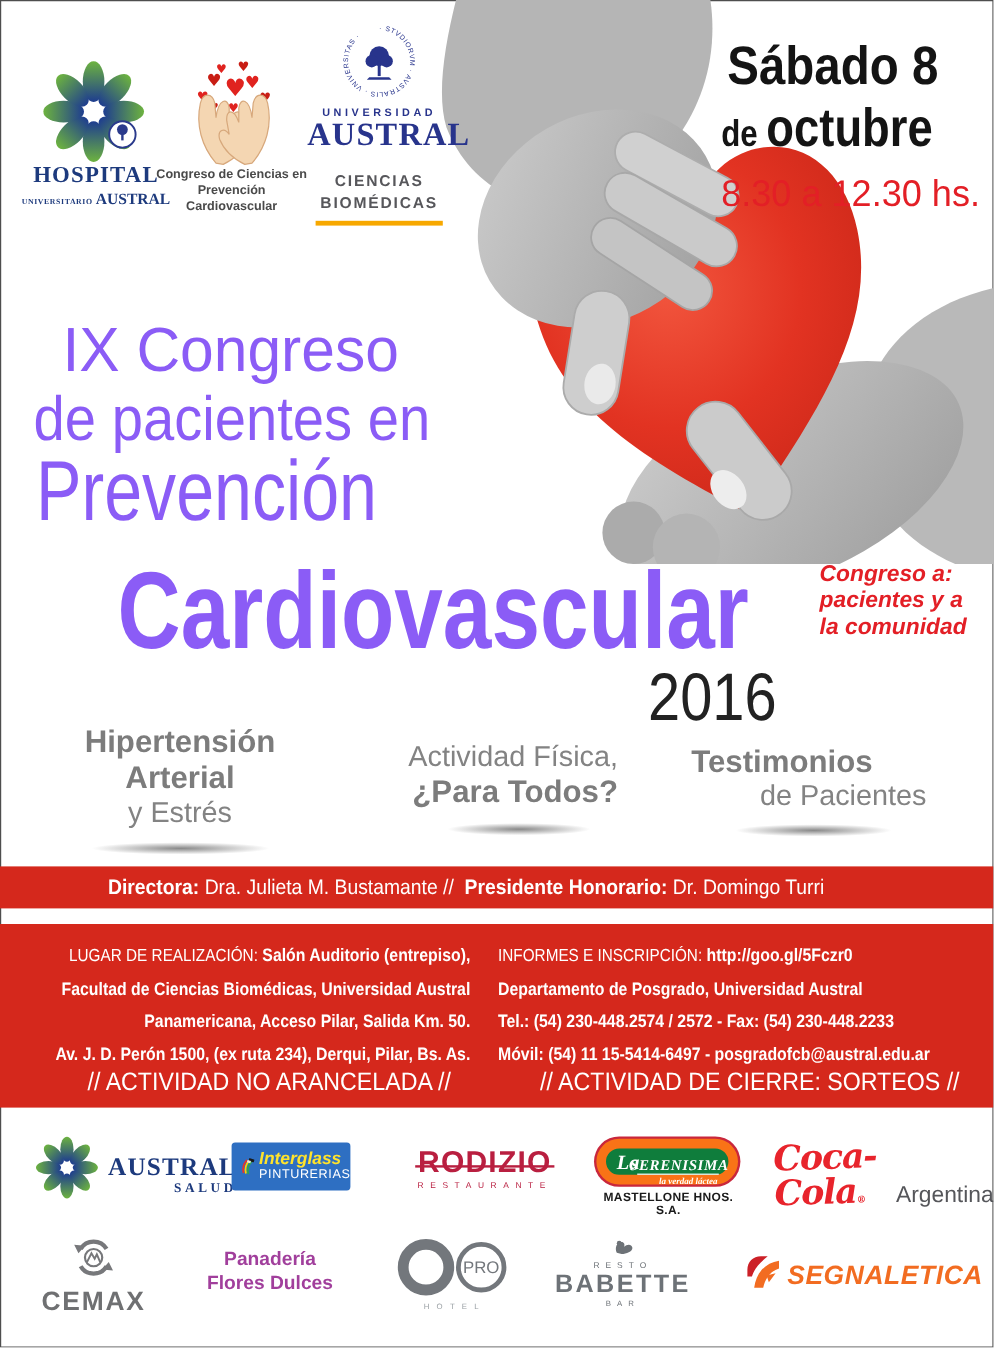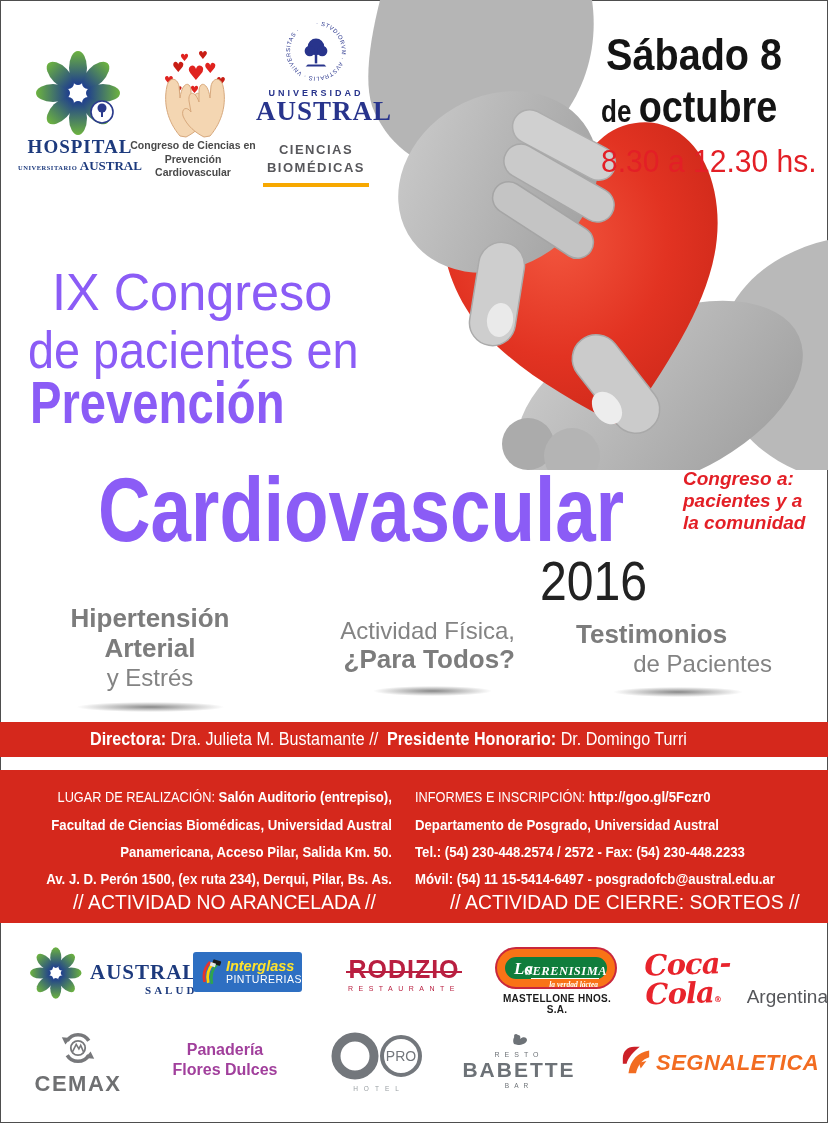--- a/index.html
+++ b/index.html
@@ -25,21 +25,21 @@
   .univ-bar{width:106px;height:4px;background:#f7a800;margin:7px auto 0;}
   
   .date-day{left:606px;top:32px;font-size:45px;font-weight:700;color:#141414;line-height:1;}
   .date-month{left:601px;top:84px;font-size:45px;font-weight:700;color:#141414;line-height:1;}
   .date-month .sm{font-size:31px;}
   .date-time{left:601px;top:146px;font-size:31px;color:#e31f26;line-height:1;}
   
   .t-line{color:#8b5cf6;line-height:1;}
   .t1{left:52px;top:266px;font-size:52px;font-weight:400;}
   .t2{left:28px;top:324px;font-size:52px;font-weight:400;}
-  .t3{left:30px;top:374px;font-size:59px;font-weight:700;}
+  .t3{left:30px;top:374px;font-size:71px;font-weight:400;}
   .t4{left:98px;top:464px;font-size:91px;font-weight:700;}
   .t-year{left:540px;top:548px;font-size:56px;font-weight:400;color:#222;}
   .audience{left:683px;top:468px;width:130px;color:#e31f26;font-size:19px;font-weight:700;font-style:italic;line-height:22px;}
   
   .topic{color:#838383;}
   .topic .bold{font-weight:700;color:#7c7c7c;}
   .topic-a{font-size:26px;line-height:1.15;}
   .topic-b{font-size:24px;line-height:1.15;}
   .tshadow{height:14px;border-radius:50%;background:radial-gradient(ellipse 50% 50% at 50% 50%,rgba(40,40,40,.55),rgba(40,40,40,0) 72%);}
   
@@ -51,21 +51,21 @@
   .redline{font-size:15px;font-weight:700;line-height:27px;}
   .redlbl{font-weight:400;font-size:14.5px;}
   .rednote{position:absolute;color:#fff;font-size:21px;font-weight:400;text-align:center;top:120px;}
   .note1{left:40px;width:395px;}
   .note2{left:420px;width:340px;margin-left:30px;}
   
   .sp-austral{left:30px;top:946px;display:flex;align-items:flex-start;}
   .sp-austral .txt{margin-top:16px;margin-left:6px;color:#1d3a7d;font-family:"Liberation Serif",serif;text-align:right;}
   .sp-austral .nm{font-size:21px;font-weight:700;letter-spacing:1px;line-height:1;}
   .sp-austral .sb{font-size:11px;letter-spacing:3px;font-weight:700;line-height:1;margin-top:2px;}
-  .sp-inter{left:193px;top:952px;width:109px;height:40px;background:#2e6fc2;border-radius:3px;display:flex;align-items:center;padding-left:8px;box-sizing:border-box;}
+  .sp-inter{left:193px;top:952px;width:99px;height:40px;background:#2e6fc2;border-radius:3px;display:flex;align-items:center;padding-left:8px;box-sizing:border-box;}
   .sp-inter .txt{line-height:1.05;margin-left:3px;}
   .sp-inter .nm{font-size:14.5px;font-weight:700;font-style:italic;color:#ffe32b;}
   .sp-inter .sb{font-size:10.5px;color:#fff;letter-spacing:.5px;}
   .sp-rodizio{left:345px;top:957px;width:118px;text-align:center;color:#b91f40;}
   .sp-rodizio .nm{font-size:25px;font-weight:700;letter-spacing:1px;line-height:1;position:relative;display:inline-block;}
   .sp-rodizio .nm::after{content:"";position:absolute;left:-2px;right:-2px;top:54%;height:2.5px;background:#b91f40;}
   .sp-rodizio .sb{font-size:7px;letter-spacing:5.5px;margin-top:3px;}
   .sp-sere{left:497px;top:949px;width:120px;text-align:center;}
   .sere-box{width:118px;height:38px;background:#0f7d3c;border:8px solid #f97316;box-shadow:0 0 0 2px #c9273c;border-radius:19px;box-sizing:border-box;color:#fff;font-family:"Liberation Serif",serif;position:relative;}
   .sere-la{font-style:italic;font-size:17px;font-weight:700;position:absolute;left:9px;top:2px;}

